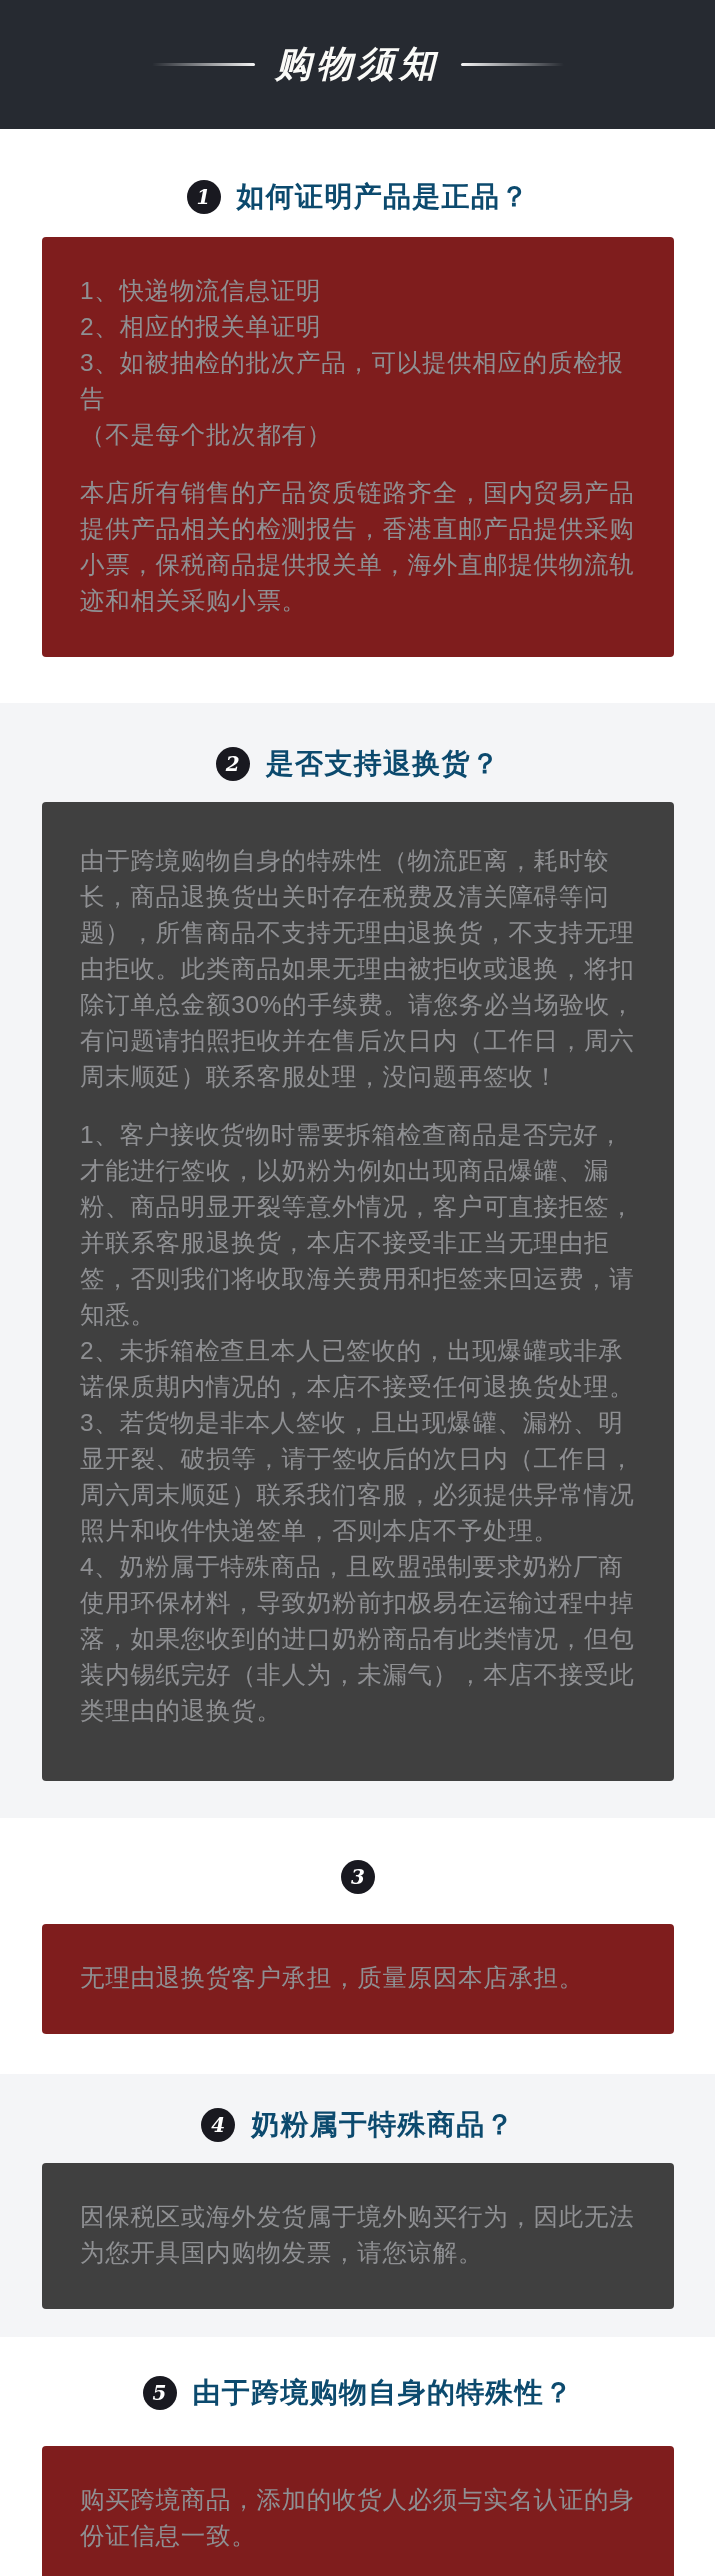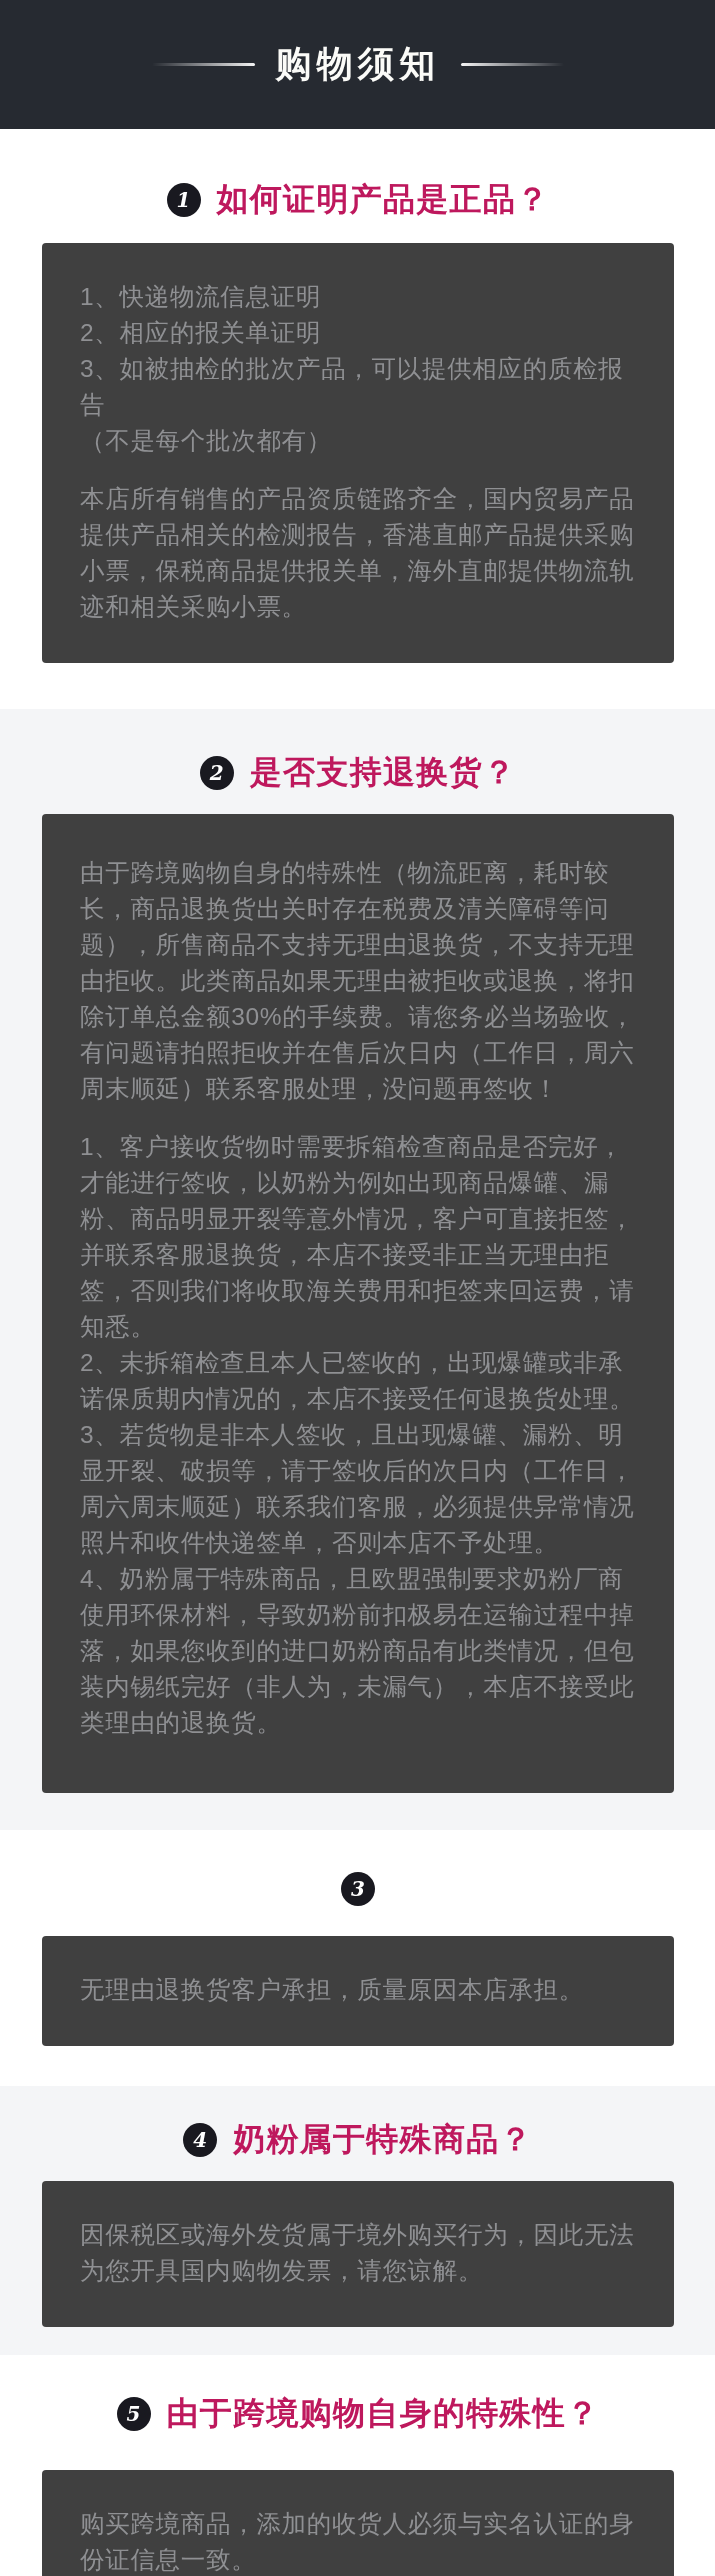--- a/index.html
+++ b/index.html
@@ -11,20 +11,21 @@
   }
 
   
   .header {
     height: 129px;
     background: #262a31;
     display: flex;
     align-items: center;
     justify-content: center;
     gap: 20px;
+    font-style: italic;
   }
   .decor-line {
     width: 103px;
     height: 3.3px;
     border-radius: 2px;
   }
   .decor-line.left  { background: linear-gradient(to right, rgba(255,255,255,0), rgba(255,255,255,0.95)); }
   .decor-line.right { background: linear-gradient(to left,  rgba(255,255,255,0), rgba(255,255,255,0.95)); }
   .page-title {
     color: #fbfbf8;
@@ -49,39 +50,39 @@
     font-size: 20px;
     font-weight: bold;
     font-style: italic;
     font-family: "DejaVu Serif", serif;
     display: flex;
     align-items: center;
     justify-content: center;
     flex: 0 0 auto;
   }
   .sec-title {
-    font-size: 32px;
+    font-size: 28px;
     font-weight: 800;
-    color: #be185d;
+    color: #0c4a6e;
     letter-spacing: 1.3px;
   }
 
   
   .card {
     margin: 0 42px;
     border-radius: 4px;
     padding: 36px 34px 38px 38px;
     font-size: 24.5px;
     line-height: 36px;
     color: #8f9093;
     letter-spacing: 0.7px;
   }
   .card p { margin: 0; white-space: pre-line; }
   .card p + p.spaced { margin-top: 22px; }
-  .card.gray  { background: #404040; }
+  .card.gray  { background: #7f1d1d; }
   .card.white { background: #404040; }
 
   .band { background: #f4f5f7; }
 
   
   .s1-heading { padding-top: 49px; margin-bottom: 21px; }
   .section-2  { margin-top: 46px; padding: 42px 0 37px 0; }
   .s2-heading { margin-bottom: 18.6px; }
   .card.big   { padding-top: 41px; padding-bottom: 52px; }
   .s3-heading { margin-top: 42px; margin-bottom: 30.5px; }

